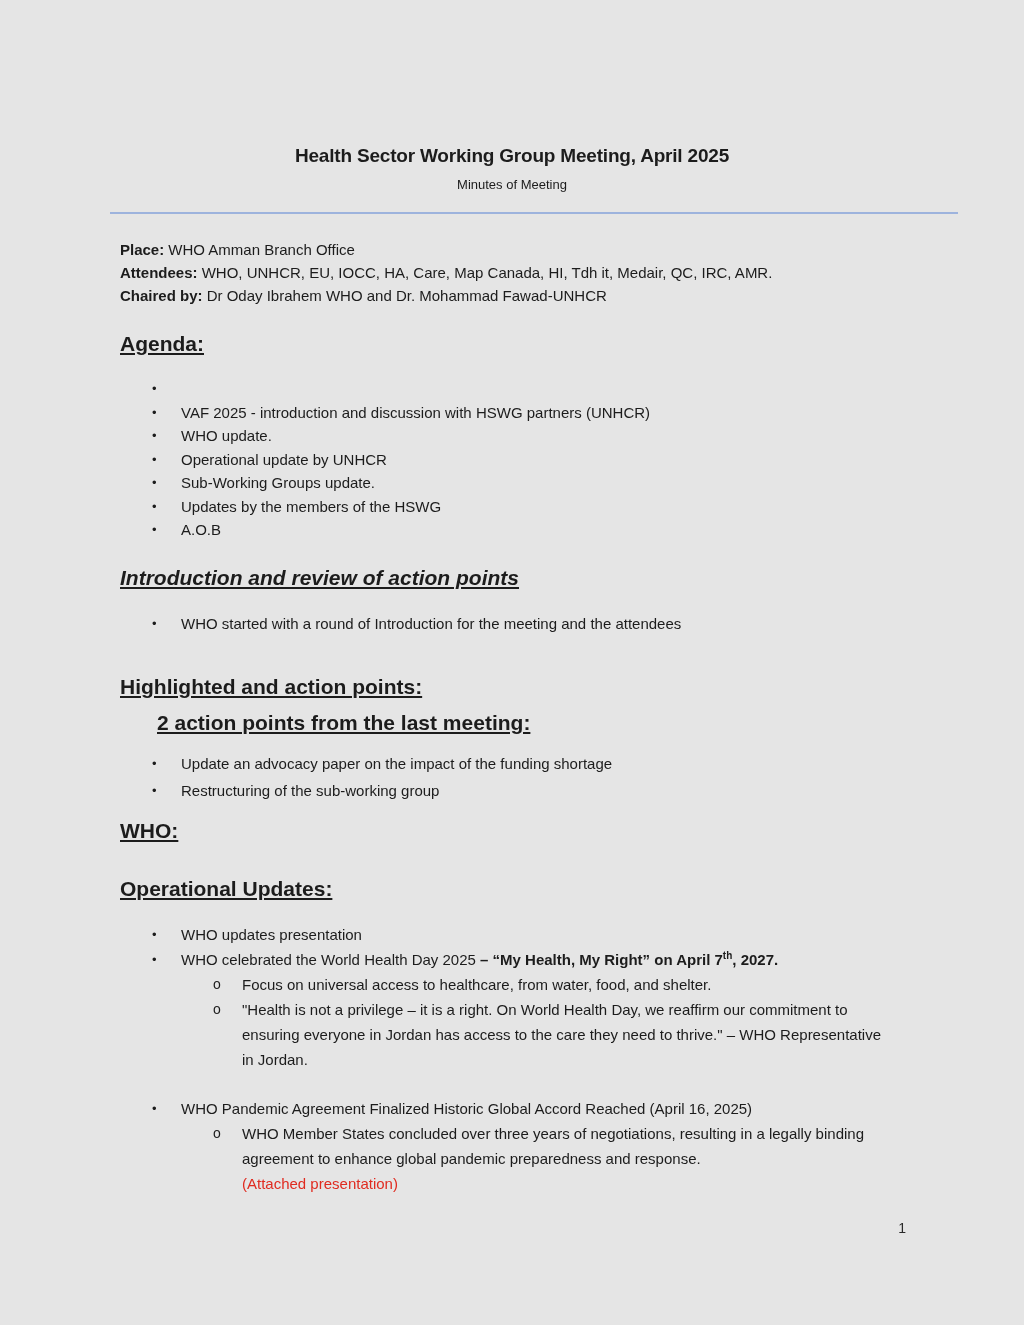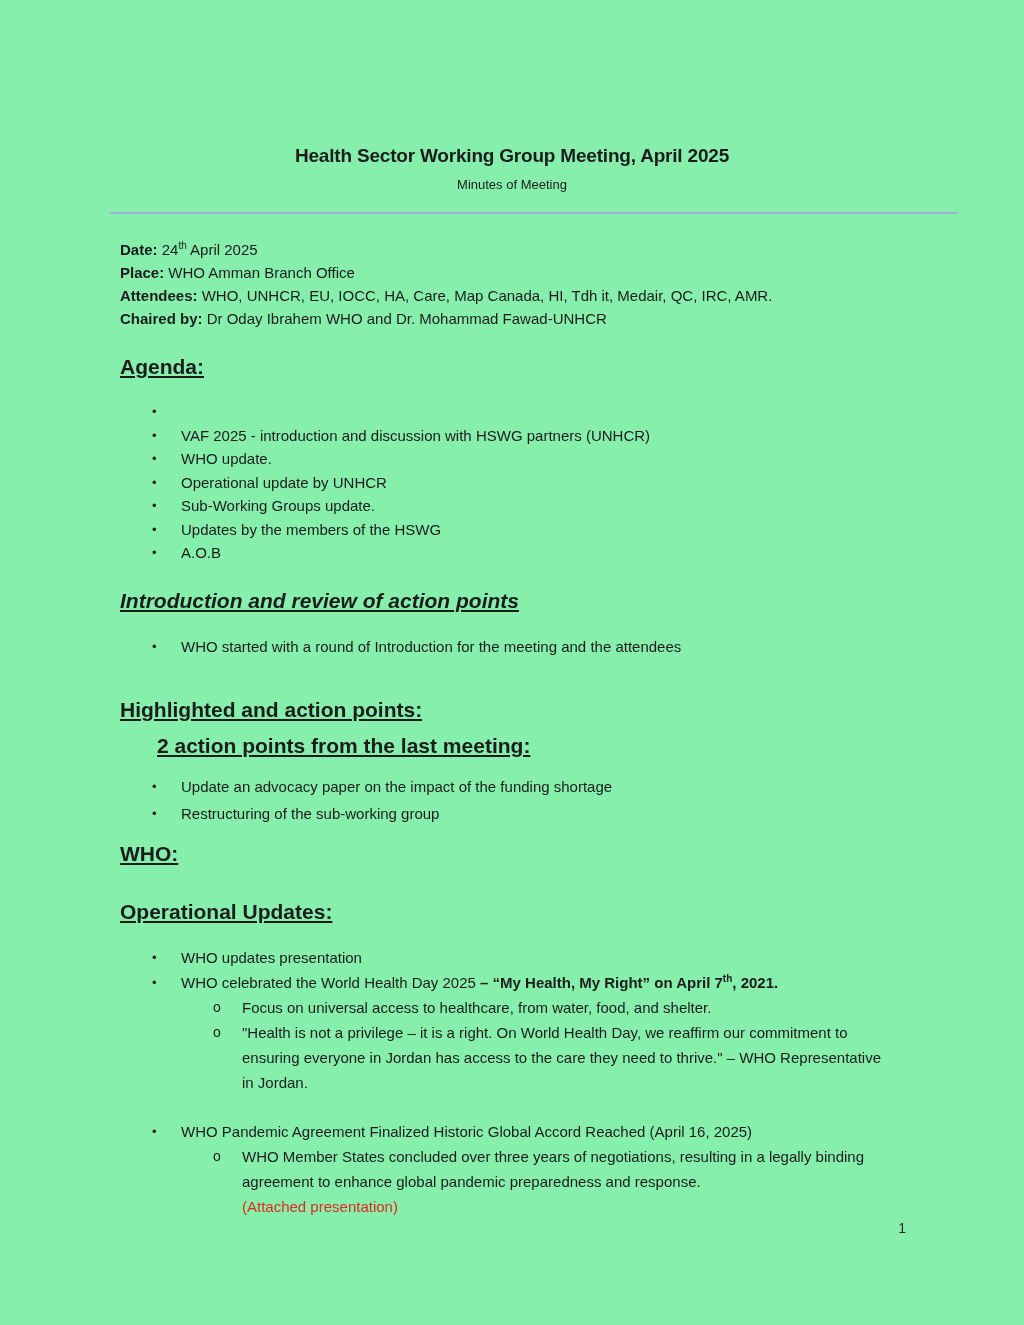--- a/index.html
+++ b/index.html
@@ -4,21 +4,21 @@
 <style>
   html, body {
     margin: 0;
     padding: 0;
     background: #ffffff;
   }
   .page {
     position: relative;
     width: 1024px;
     height: 1325px;
-    background: #86efac;
+    background: #e5e5e5;
     font-family: "Liberation Sans", sans-serif;
     color: #1c1c1c;
     overflow: hidden;
   }
   .content {
     padding: 145px 66px 0 120px;
   }
   .title-wrap {
     margin-left: -120px;
     margin-right: -66px;
@@ -109,21 +109,20 @@
   <div class="content">
 
     <div class="title-wrap">
       <div class="doc-title">Health Sector Working Group Meeting, April 2025</div>
       <div class="doc-subtitle">Minutes of Meeting</div>
     </div>
 
     <hr class="divider">
 
     <div class="meta">
-      <div><b>Date:</b><span> 24</span><sup>th</sup><span> April 2025</span></div>
       <div><b>Place:</b><span> WHO Amman Branch Office</span></div>
       <div><b>Attendees:</b><span> WHO, UNHCR, EU, IOCC, HA, Care, Map Canada, HI, Tdh it, Medair, QC, IRC, AMR.</span></div>
       <div><b>Chaired by:</b><span> Dr Oday Ibrahem WHO and Dr. Mohammad Fawad-UNHCR</span></div>
     </div>
 
     <div class="heading h-agenda">Agenda:</div>
 
     <div class="blist">
       <div class="li1">
           <span class="marker">•</span>
@@ -180,21 +179,21 @@
     <div class="heading h-who">WHO:</div>
     <div class="heading h-operational">Operational Updates:</div>
 
     <div class="blist mt23">
       <div class="li1 lh25">
           <span class="marker">•</span>
           <span class="txt">WHO updates presentation</span>
         </div>
       <div class="li1 lh25">
           <span class="marker">•</span>
-          <span class="txt"><span>WHO celebrated the World Health Day 2025 </span><b>– “My Health, My Right” on April 7</b><sup style="font-weight:700">th</sup><b>, 2021.</b></span>
+          <span class="txt"><span>WHO celebrated the World Health Day 2025 </span><b>– “My Health, My Right” on April 7</b><sup style="font-weight:700">th</sup><b>, 2027.</b></span>
         </div>
       <div class="li2">
           <span class="marker">o</span>
           <span class="txt">Focus on universal access to healthcare, from water, food, and shelter.</span>
         </div>
       <div class="li2">
           <span class="marker">o</span>
           <span class="txt">"Health is not a privilege – it is a right. On World Health Day, we reaffirm our commitment to ensuring everyone in Jordan has access to the care they need to thrive." – WHO Representative in Jordan.</span>
         </div>
     </div>

